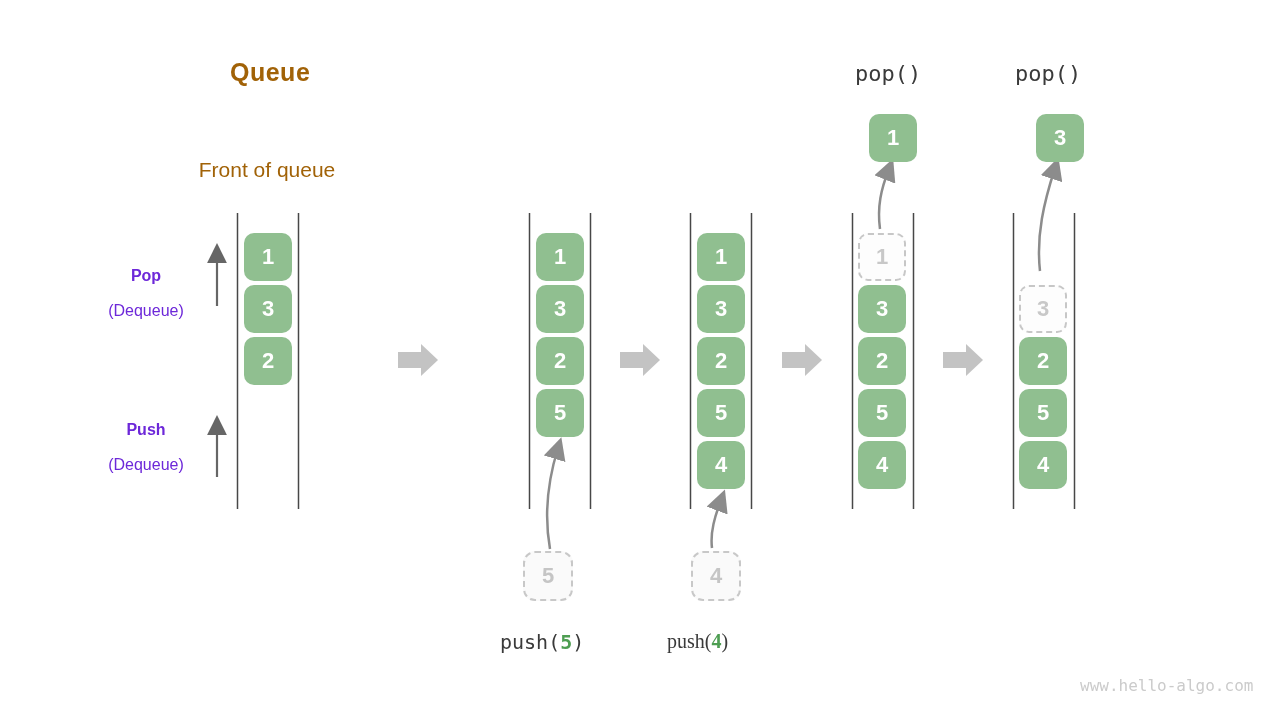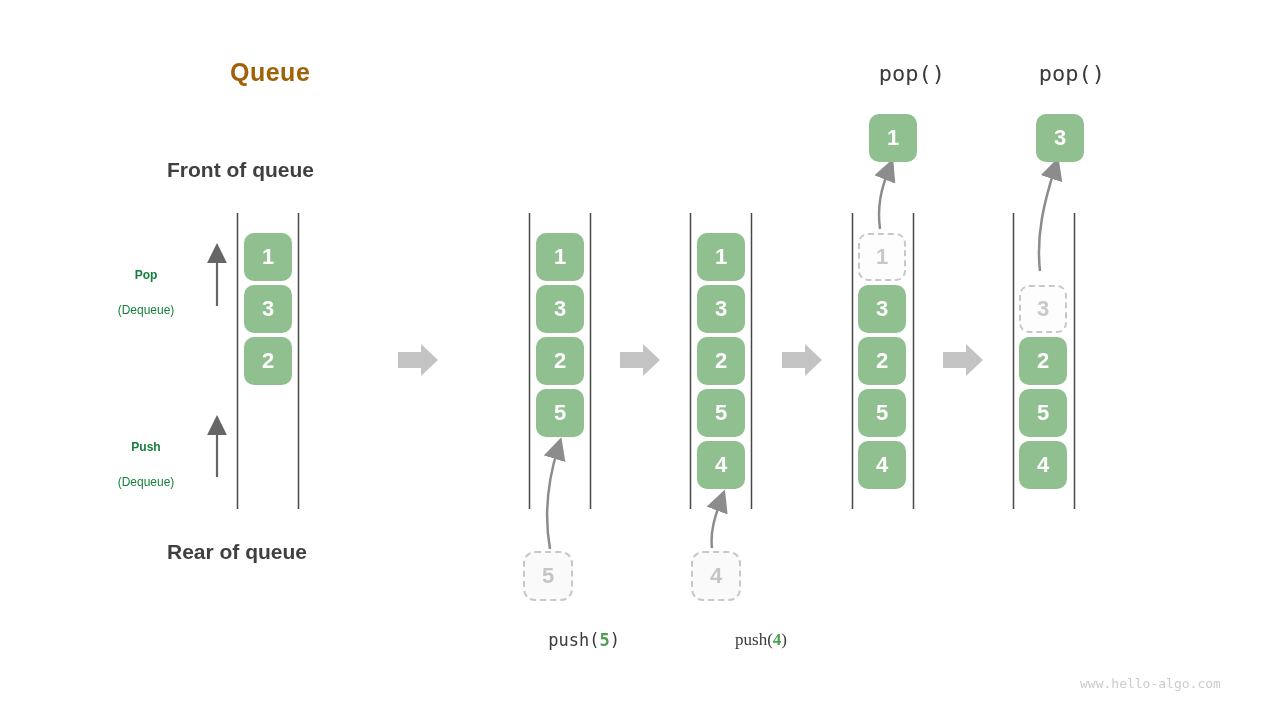--- a/index.html
+++ b/index.html
@@ -7,60 +7,60 @@
     width:1280px;height:720px;background:#ffffff;position:relative;overflow:hidden;
     font-family:"Liberation Sans", sans-serif;
   }
   .canvas{position:absolute;inset:0;}
   .svg-layer{position:absolute;left:0;top:0;pointer-events:none;}
   .title{
     position:absolute;left:230px;top:58px;
     font-size:25px;font-weight:bold;color:#a16207;letter-spacing:0.5px;
   }
   .big-label{
-    position:absolute;width:200px;text-align:left;
-    font-size:21px;font-weight:bold;color:#404040;
+    position:absolute;width:200px;text-align:center;
+    font-size:21px;font-weight:normal;color:#a16207;
   }
   .side-label{
     position:absolute;width:170px;text-align:center;
-    font-size:12px;color:#15803d;line-height:35px;
+    font-size:16px;color:#6d28d9;line-height:35px;
   }
   .side-label .b{font-weight:bold;}
   .cell{
     position:absolute;width:48px;height:48px;border-radius:10px;
     background:#90bf90;color:#ffffff;font-size:22px;font-weight:bold;
     display:flex;align-items:center;justify-content:center;
   }
   .ghost-slot{
     position:absolute;width:44px;height:44px;border-radius:10px;
     border:2px dashed #c7c7c7;background:#fdfdfd;
     color:#c8c8c8;font-size:22px;font-weight:bold;
     display:flex;align-items:center;justify-content:center;
   }
   .ghost-in{
     position:absolute;width:46px;height:46px;border-radius:12px;
     border:2px dashed #c8c8c8;background:#fafafa;
     color:#c5c5c5;font-size:22px;font-weight:bold;
     display:flex;align-items:center;justify-content:center;
   }
   .code{
-    position:absolute;width:120px;text-align:right;
+    position:absolute;width:120px;text-align:left;
     font-family:"DejaVu Sans Mono", monospace;
-    font-size:17px;color:#3a3a3a;
+    font-size:20px;color:#3a3a3a;
   }
   .code .g{color:#4e9e52;font-weight:bold;}
   .pop-op{
-    position:absolute;width:90px;text-align:right;
+    position:absolute;width:90px;text-align:left;
     font-family:"DejaVu Sans Mono", monospace;
     font-size:22px;color:#3a3a3a;
   }
   .watermark{
     position:absolute;left:1080px;top:676px;
     font-family:"DejaVu Sans Mono", monospace;
-    font-size:13px;color:#cbcbcb;
+    font-size:16px;color:#cbcbcb;
   }
 </style>
 </head>
 <body>
 
 <div class="canvas">
 
   <svg class="svg-layer" width="1280" height="720" viewBox="0 0 1280 720">
     <defs>
       <marker id="ah-dark" markerWidth="9" markerHeight="9" refX="4.5" refY="4.5" orient="auto">
@@ -95,27 +95,26 @@
     </g>
 
     <path d="M 550 549 C 544 515 548 480 558 448" fill="none" stroke="#8c8c8c" stroke-width="2.5" marker-end="url(#ah-gray)"></path>
     <path d="M 712 548 C 710 532 715 516 721 500" fill="none" stroke="#8c8c8c" stroke-width="2.5" marker-end="url(#ah-gray)"></path>
     <path d="M 880 229 C 877 207 881 189 889 169" fill="none" stroke="#8c8c8c" stroke-width="2.5" marker-end="url(#ah-gray)"></path>
     <path d="M 1040 271 C 1036 235 1044 202 1055 168" fill="none" stroke="#8c8c8c" stroke-width="2.5" marker-end="url(#ah-gray)"></path>
   </svg>
 
   <div class="title">Queue</div>
   <div class="big-label" style="left:167px;top:158px;">Front of queue</div>
-  <div class="big-label" style="left:167px;top:540px;">Rear of queue</div>
 
   <div class="side-label" style="left:61px;top:258px;">
     <span class="b">Pop</span><br>
     <span>(Dequeue)</span>
   </div>
-  <div class="side-label" style="left:61px;top:430px;">
+  <div class="side-label" style="left:61px;top:412px;">
     <span class="b">Push</span><br>
     <span>(Dequeue)</span>
   </div>
 
   <div>
     <div class="cell" style="left:244px;top:233px;">1</div>
     <div class="cell" style="left:244px;top:285px;">3</div>
     <div class="cell" style="left:244px;top:337px;">2</div>
   </div>
 

